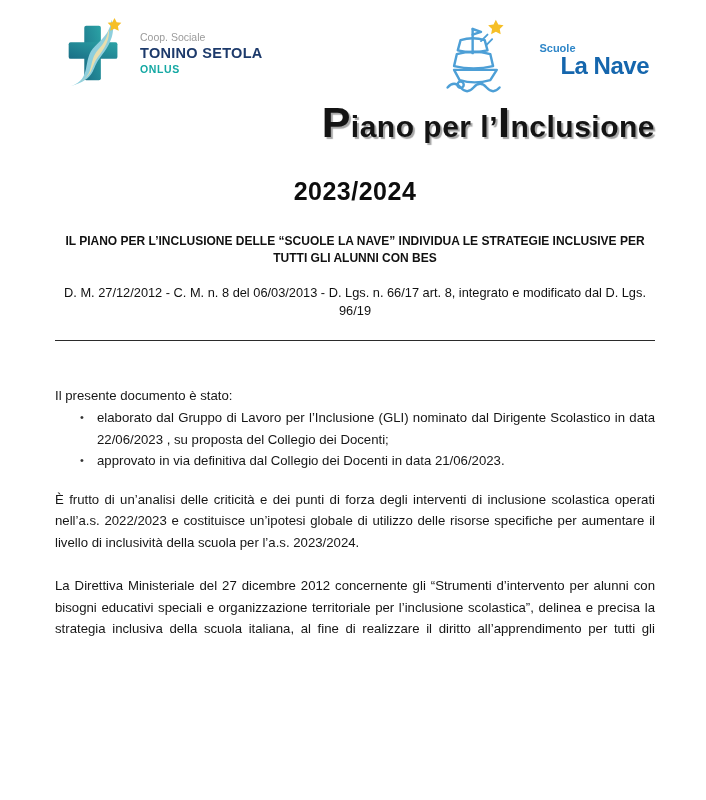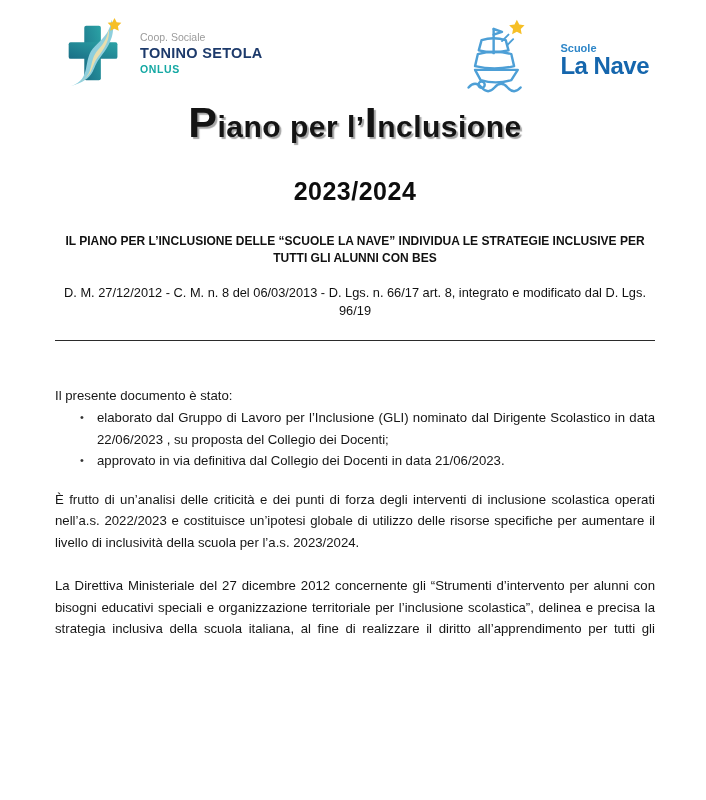--- a/index.html
+++ b/index.html
@@ -13,23 +13,23 @@
   .logo-left { display:flex; align-items:flex-start; gap:7px; margin-left:2px; }
   .logo-left svg { width:76px; height:78px; display:block; }
   .logo-left-text { margin-top:17px; }
   .coop   { font-size:10.5px; color:#9b9b9b; }
   .tonino { font-size:14.5px; font-weight:bold; color:#1d3a6b; letter-spacing:.3px; margin-top:2px; }
   .onlus  { font-size:10.5px; font-weight:bold; color:#14a8a3; letter-spacing:.6px; margin-top:2px; }
   .logo-right { display:flex; gap:19px; margin-right:6px; }
   .logo-right svg { width:78px; height:82px; display:block; }
   .logo-right-text { margin-top:28px; }
   .scuole { font-size:11px; font-weight:bold; color:#2e86c8; }
-  .lanave { font-size:24px; font-weight:bold; color:#1566ad; letter-spacing:-.5px; line-height:1; }
+  .lanave { font-size:24px; font-weight:bold; color:#1566ad; letter-spacing:-.5px; line-height:1;margin-left:21px; }
   
-  .doc-title { text-align:center; margin:2px 0 0; font-weight:bold; font-size:30px; color:#141414;
+  .doc-title { text-align:right; margin:2px 0 0; font-weight:bold; font-size:30px; color:#141414;
                text-shadow:2px 2px 1px #a6a6a6; letter-spacing:.5px; }
   .doc-title .cap { font-size:43px; }
   .year { text-align:center; font-size:25px; font-weight:bold; margin:30px 0 0; color:#0d0d0d; letter-spacing:.5px; }
   .caps-heading { text-align:center; font-size:12px; font-weight:bold; line-height:1.45;
                   margin:27px auto 0; max-width:624px; color:#111; }
   .law-heading  { text-align:center; font-size:12.8px; font-weight:normal; line-height:1.45;
                   margin:16px auto 0; max-width:600px; color:#111; }
   hr.rule { border:none; border-top:1.8px solid #2b2b2b; margin:19px 0 0; }
   
   .doc-body { font-size:13.2px; line-height:21.5px;margin-top:44px; }

